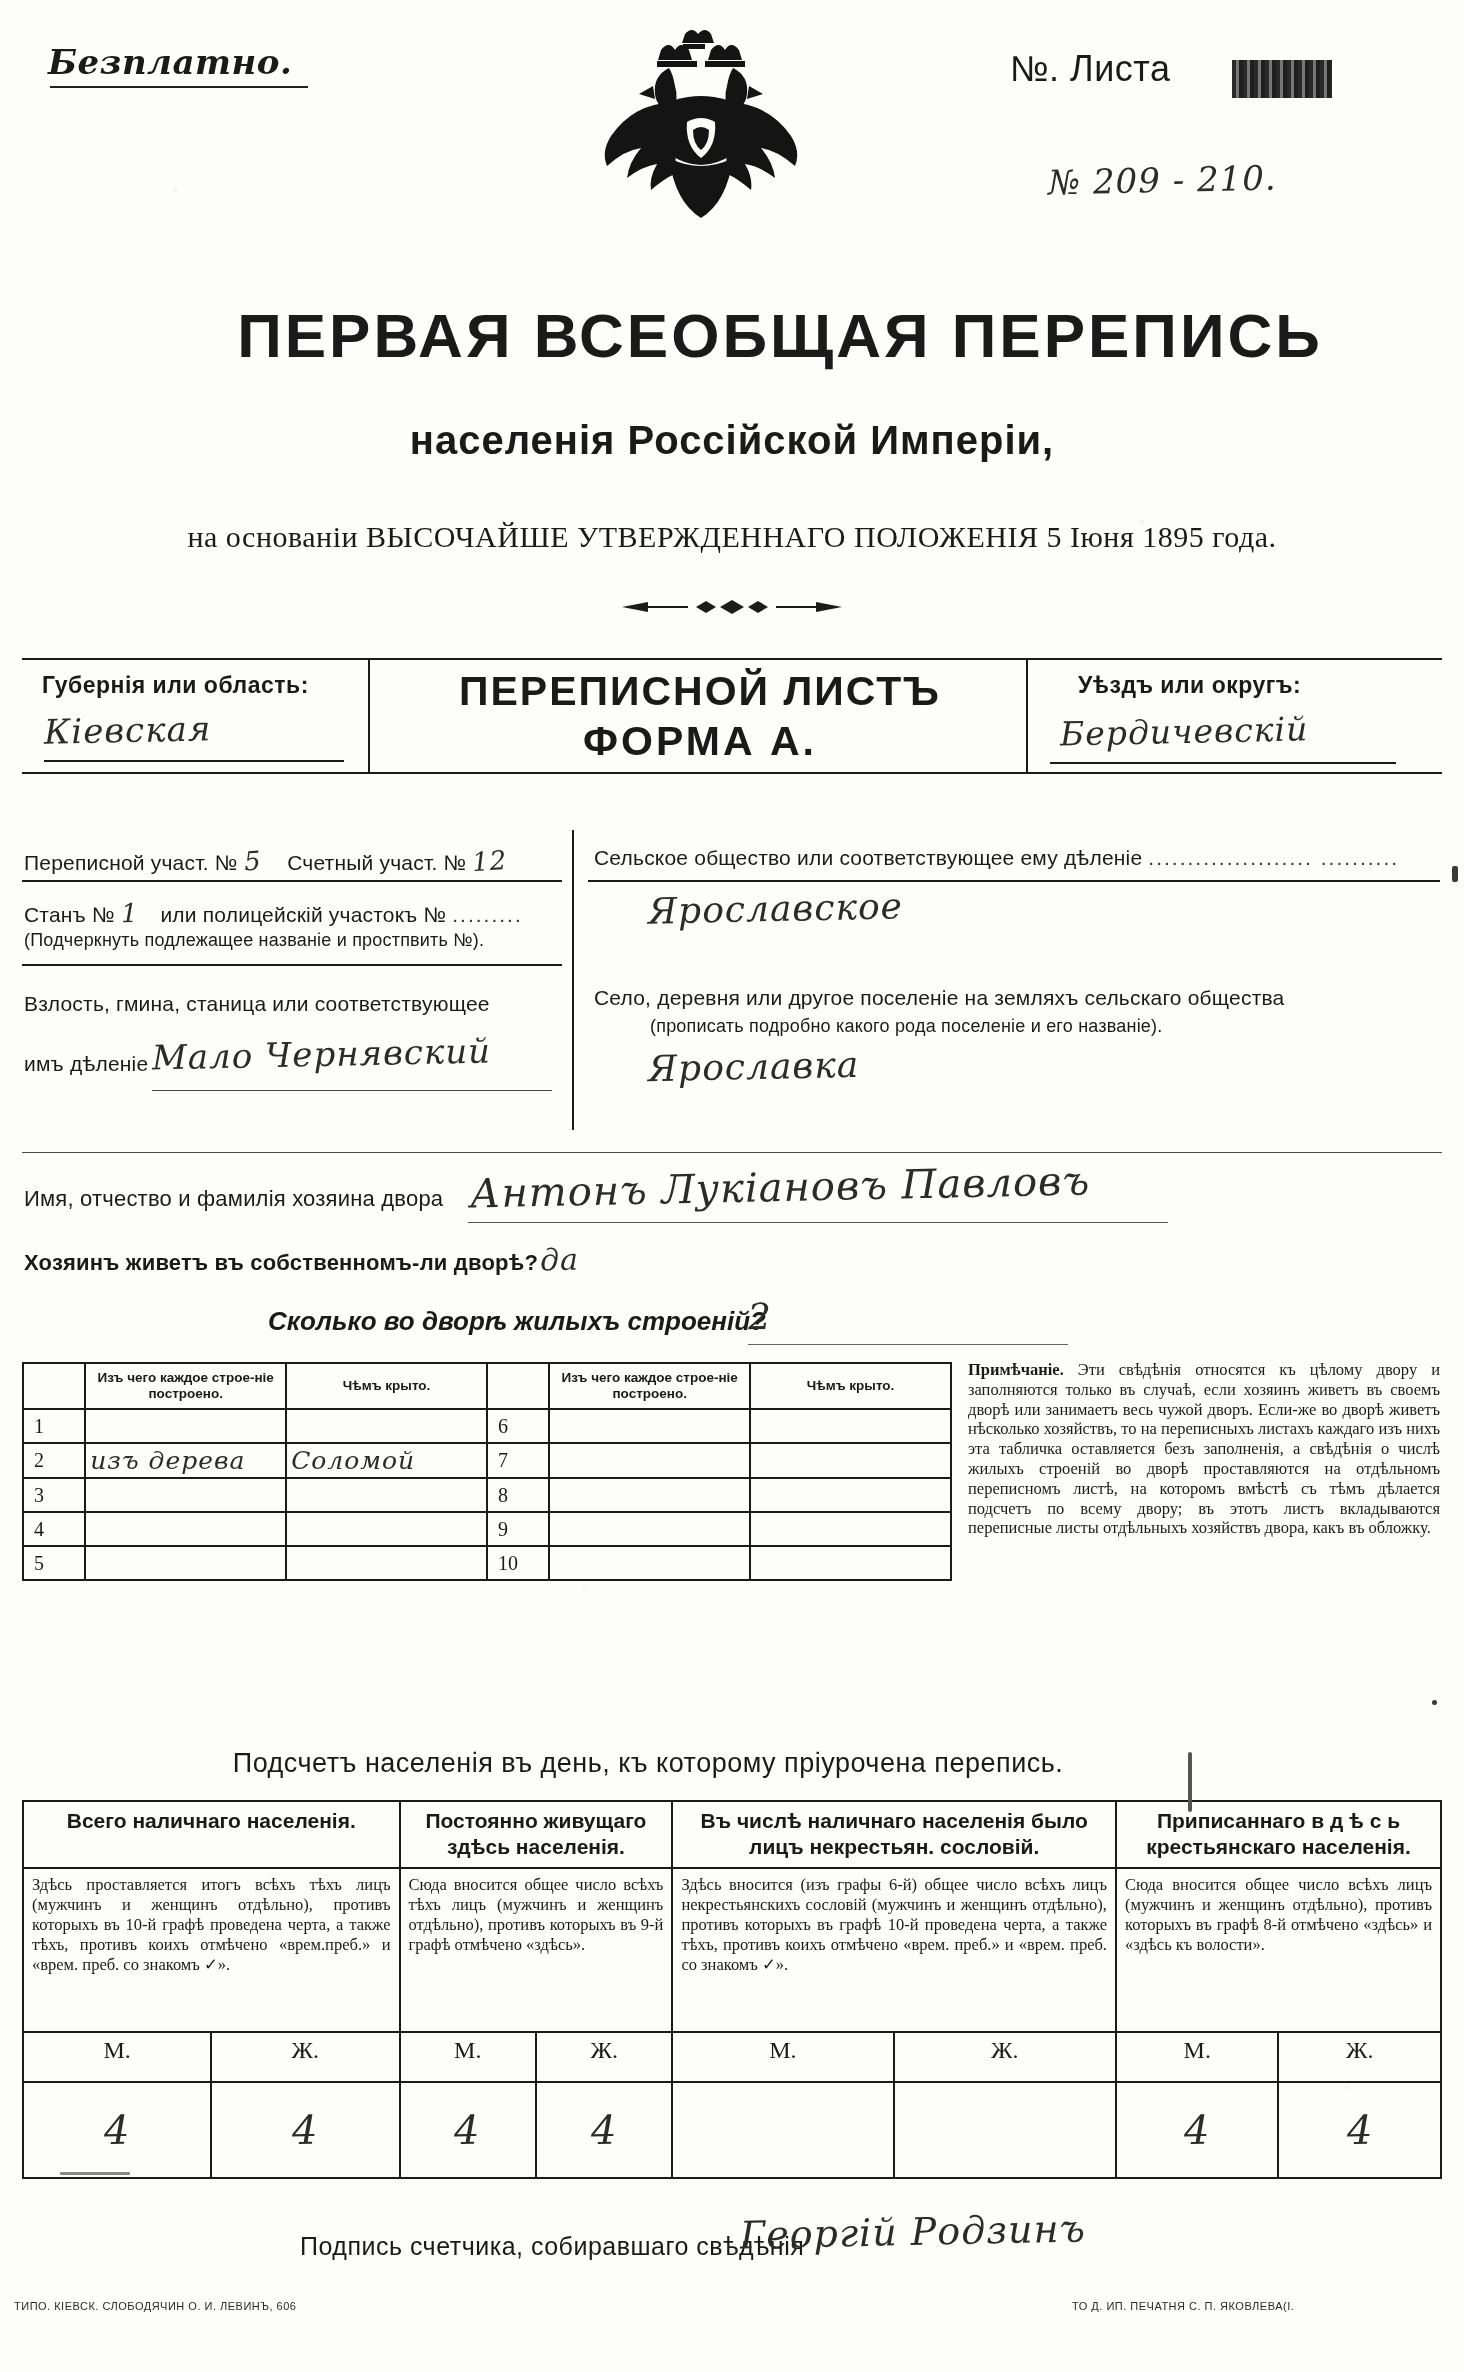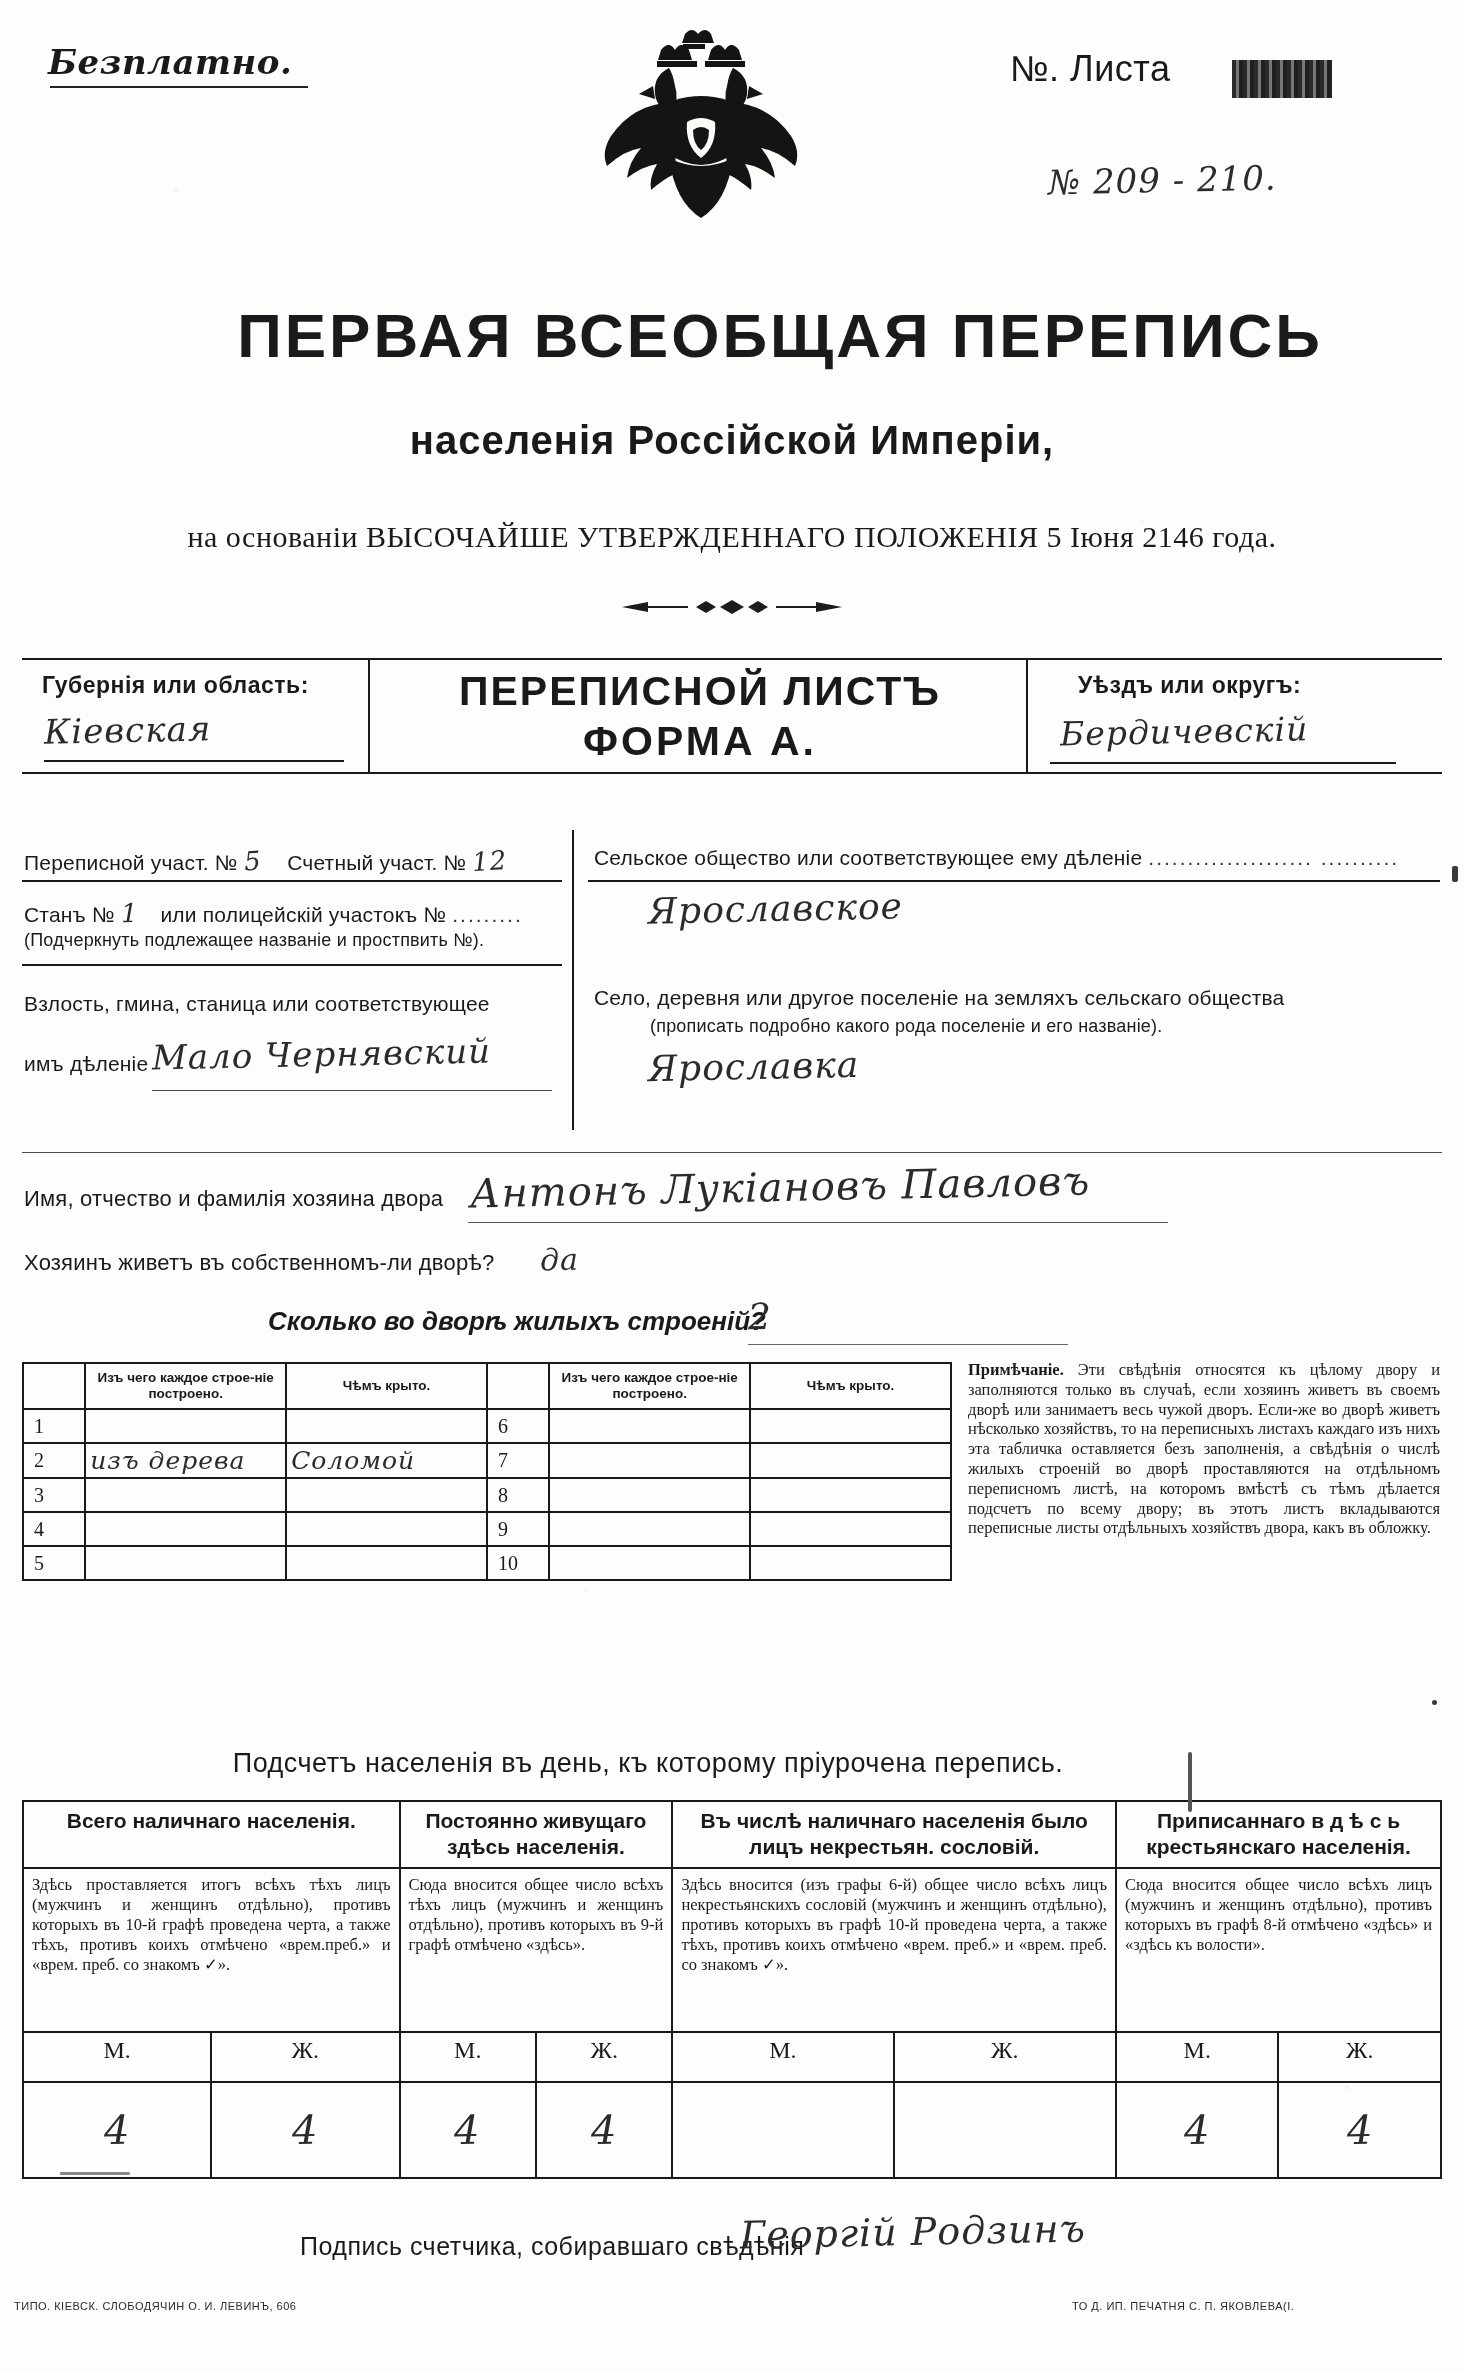--- a/index.html
+++ b/index.html
@@ -297,21 +297,21 @@
   </div>
 
   <div class="abs list-no">
     <span>№. Листа</span>
   </div>
   <div class="abs redact-box"></div>
   <div class="abs hand list-num-hand">№ 209 - 210.</div>
 
   <div class="abs title1">ПЕРВАЯ ВСЕОБЩАЯ ПЕРЕПИСЬ</div>
   <div class="abs title2">населенія Россійской Имперіи,</div>
-  <div class="abs title3">на основаніи ВЫСОЧАЙШЕ УТВЕРЖДЕННАГО ПОЛОЖЕНІЯ 5 Iюня 2146 года.</div>
+  <div class="abs title3">на основаніи ВЫСОЧАЙШЕ УТВЕРЖДЕННАГО ПОЛОЖЕНІЯ 5 Iюня 1895 года.</div>
   <div class="abs orn">
     <svg width="220" height="14" viewBox="0 0 220 14" xmlns="http://www.w3.org/2000/svg">
       <g fill="#1c1c1c">
         <path d="M0 7 l26 -5 l0 10z"></path>
         <path d="M220 7 l-26 -5 l0 10z"></path>
         <rect x="26" y="6" width="40" height="2"></rect>
         <rect x="154" y="6" width="40" height="2"></rect>
         <path d="M74 7 l10 -6 l10 6 l-10 6z"></path>
         <path d="M98 7 l12 -7 l12 7 l-12 7z"></path>
         <path d="M126 7 l10 -6 l10 6 l-10 6z"></path>
@@ -373,21 +373,21 @@
   <div class="abs sm" style="left:594px; top:986px;">Село, деревня или другое поселеніе на земляхъ сельскаго общества</div>
   <div class="abs sm" style="left:650px; top:1016px; font-size:18px;">(прописать подробно какого рода поселеніе и его названіе).</div>
   <div class="abs hand" style="left:648px; top:1046px; font-size:36px;">Ярославка</div>
 
   <div class="abs rule" style="left:22px; top:1152px; width:1420px; height:1px; background:#4a4a4a;"></div>
 
   <div class="abs sm" style="left:24px; top:1186px; font-size:22px;">Имя, отчество и фамилія хозяина двора</div>
   <div class="abs hand" style="left:470px; top:1164px; font-size:40px;">Антонъ Лукіановъ Павловъ</div>
   <div class="abs rule" style="left:468px; top:1222px; width:700px; height:1px; background:#555;"></div>
 
-  <div class="abs sm" style="left:24px; top:1250px; font-size:22px;">Хозяинъ живетъ въ собственномъ-ли дворѣ?</div>
+  <div class="abs sm" style="left:24px; top:1250px; font-size:22px;font-weight:bold;">Хозяинъ живетъ въ собственномъ-ли дворѣ?</div>
   <div class="abs hand" style="left:540px; top:1242px; font-size:30px;">да</div>
 
   <div class="abs" style="left:268px; top:1306px; font-family:'Liberation Sans',sans-serif; font-weight:bold; font-style:italic; font-size:26px;">Сколько во дворѣ жилыхъ строеній?</div>
   <div class="abs hand" style="left:748px; top:1296px; font-size:36px;">2</div>
   <div class="abs rule" style="left:748px; top:1344px; width:320px; height:1px; background:#666;"></div>
 
   <table class="abs bt">
     <thead>
       <tr>
         <th class="numcol" style="width:40px;"></th>

